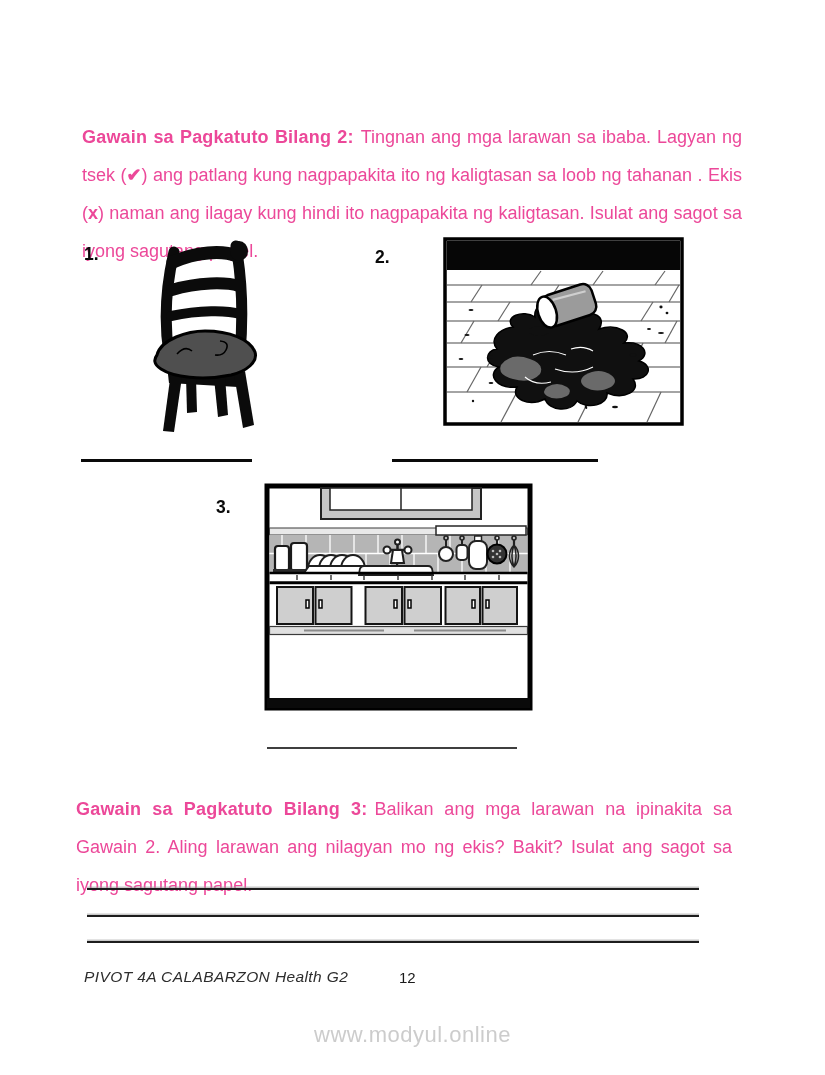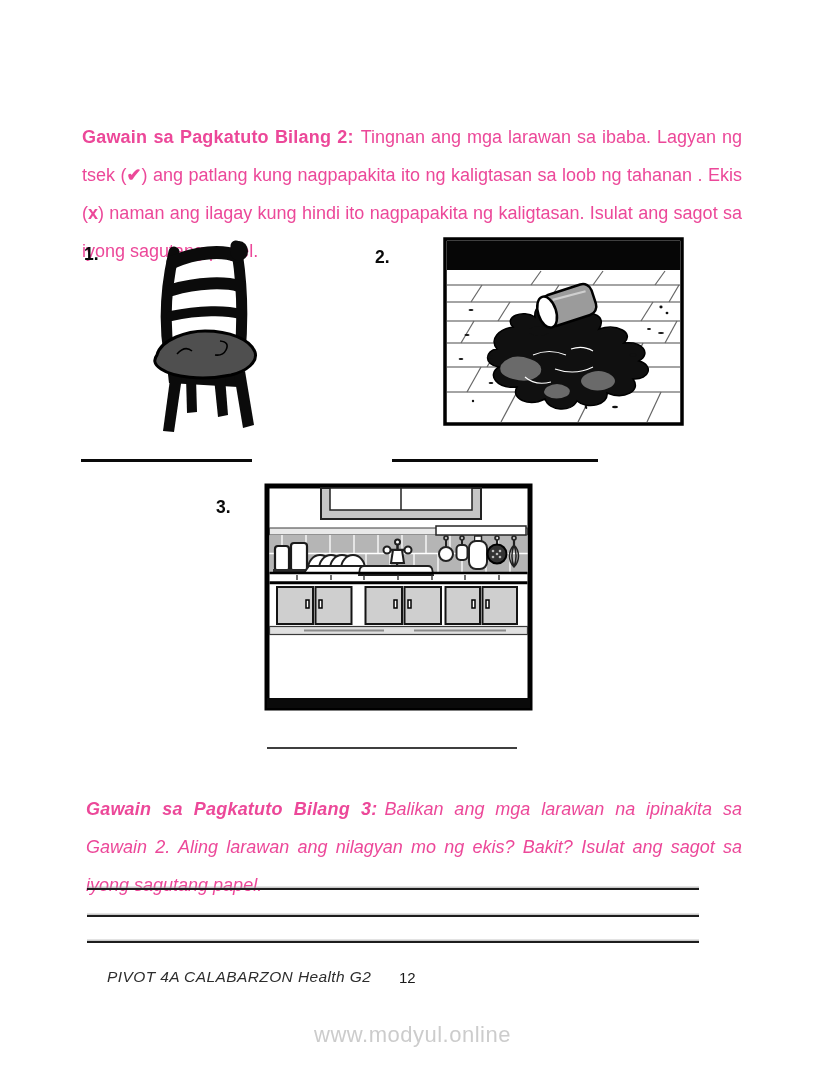--- a/index.html
+++ b/index.html
@@ -14,21 +14,21 @@
   figure{position:absolute;margin:0;padding:0;}
   .blank{position:absolute;height:0;}
   .blank-thick{border-top:3px solid #0a0a0a;}
   .blank-thin{border-top:2px solid #3f3f3f;}
   .writing-line{
     position:absolute;left:87px;width:612px;height:0;
     border-top:2.4px solid #1d1d1d;box-shadow:0 -1.5px 0 rgba(155,155,155,.55);
   }
   .footer-left{
     position:absolute;left:84px;top:968px;font-style:italic;font-size:15.5px;
-    color:#2d2d2d;letter-spacing:.4px;margin-left:23px;
+    color:#2d2d2d;letter-spacing:.4px;
   }
   .page-num{position:absolute;left:399px;top:969px;font-size:15px;color:#1a1a1a;}
   .watermark{
     position:absolute;left:0;right:0;top:1022px;text-align:center;
     font-size:22px;color:#cccccc;letter-spacing:.5px;
   }
 </style>
 </head>
 <body>
 
@@ -263,21 +263,21 @@
       <rect x="5.5" y="143.5" width="258" height="8" fill="#e0e0e0" stroke="#3a3a3a" stroke-width="1.2"></rect>
       <line x1="40" y1="147.5" x2="120" y2="147.5" stroke="#8a8a8a" stroke-width="2.2"></line>
       <line x1="150" y1="147.5" x2="242" y2="147.5" stroke="#8a8a8a" stroke-width="2.2"></line>
     </g>
     <rect x="3" y="215" width="263" height="10" fill="#0a0a0a"></rect>
   </svg>
 </figure>
 
 <div class="blank blank-thin" style="left:267px;top:747px;width:250px;"></div>
 
-<p class="para" style="left:86px;top:772px;width:656px;font-style:italic;">
+<p class="para" style="left:76px;top:772px;width:656px;">
   <b class="lead">Gawain sa Pagkatuto Bilang 3:</b><span>Balikan ang mga larawan na ipinakita sa Gawain 2. Aling larawan ang nilagyan mo ng ekis? Bakit? Isulat ang sagot sa iyong sagutang papel.</span>
 </p>
 
 <div class="writing-line" style="top:888px;"></div>
 <div class="writing-line" style="top:915px;"></div>
 <div class="writing-line" style="top:941px;"></div>
 
 <div class="footer-left">PIVOT 4A CALABARZON Health G2</div>
 <div class="page-num">12</div>
 <div class="watermark">www.modyul.online</div>

